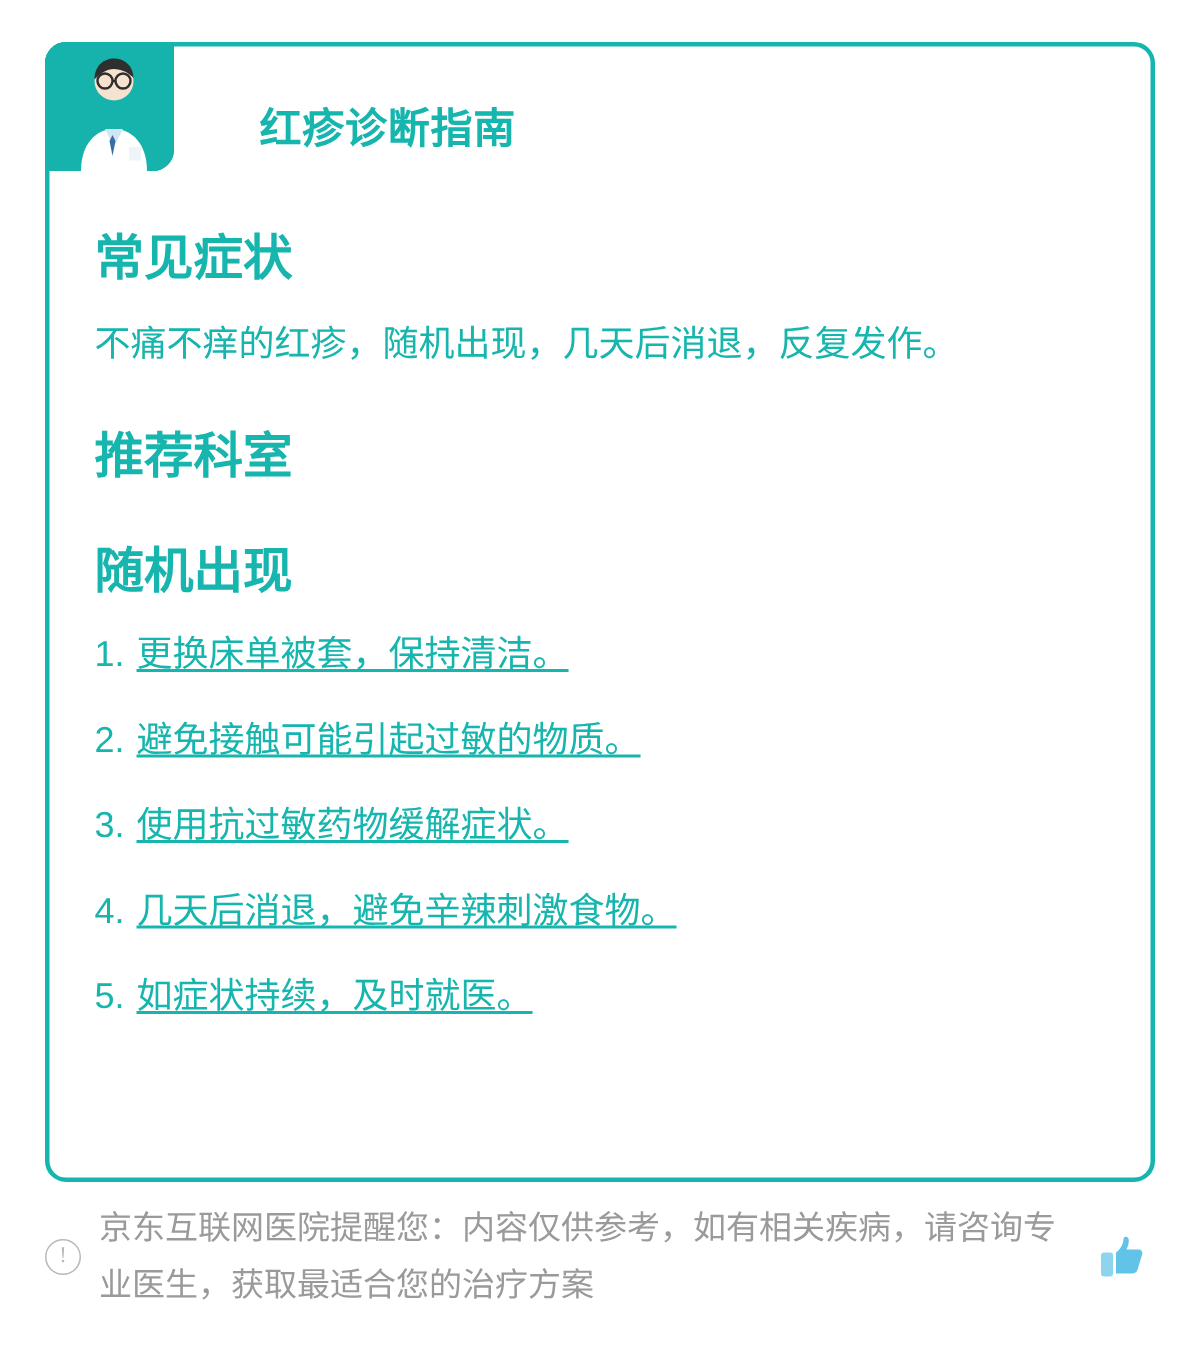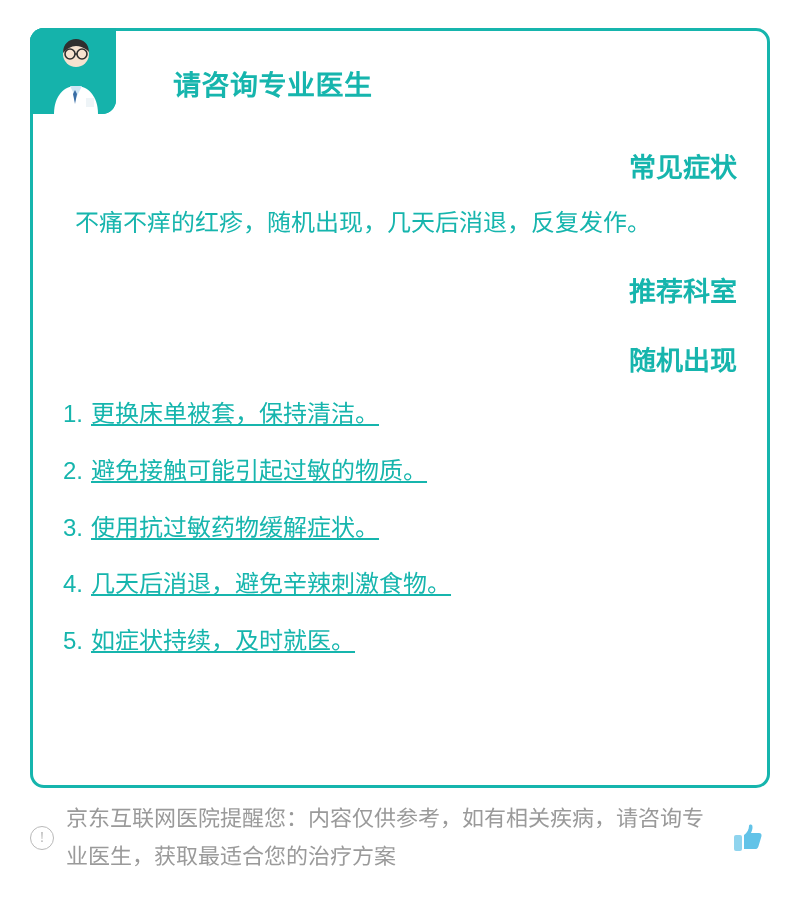--- a/index.html
+++ b/index.html
@@ -50,37 +50,36 @@
   .doc-title {
     margin: 12px 0 0 110px;
     font-size: 28px;
     font-weight: 700;
     color: #16b5ad;
     letter-spacing: 0.5px;
     line-height: 1.2;
   }
 
   .section-heading {
-    font-size: 27px;
+    font-size: 33px;
     font-weight: 700;
     color: #16b5ad;
     margin: 34px 0 0 0;
     line-height: 1.3;
-    text-align: right;
   }
 
   .section-heading.first {
     margin-top: 48px;
   }
 
   .body-text {
     font-size: 24px;
     color: #16b5ad;
     line-height: 1.55;
-    margin: 18px 0 0 12px;
+    margin: 18px 0 0 0;
     font-weight: 400;
   }
 
   .list {
     margin: 18px 0 0 0;
     padding: 0;
     list-style: none;
   }
   .list li {
     font-size: 24px;
@@ -158,21 +157,21 @@
         <path d="M24 86c0-18 10-28 22-28s22 10 22 28z" fill="#ffffff"></path>
 
         <path d="M40 58h12l-6 12z" fill="#cfe6f5"></path>
 
         <path d="M45 62l2 4-2 10-2-10z" fill="#3a6ea5"></path>
 
         <rect x="56" y="70" width="8" height="9" fill="#eef4f7"></rect>
       </svg>
     </div>
 
-    <div class="doc-title">请咨询专业医生</div>
+    <div class="doc-title">红疹诊断指南</div>
 
     <div class="section-heading first">常见症状</div>
     <p class="body-text">不痛不痒的红疹，随机出现，几天后消退，反复发作。</p>
 
     <div class="section-heading">推荐科室</div>
 
     <div class="section-heading">随机出现</div>
     <ul class="list">
       <li>
         <span class="num">1.</span>

